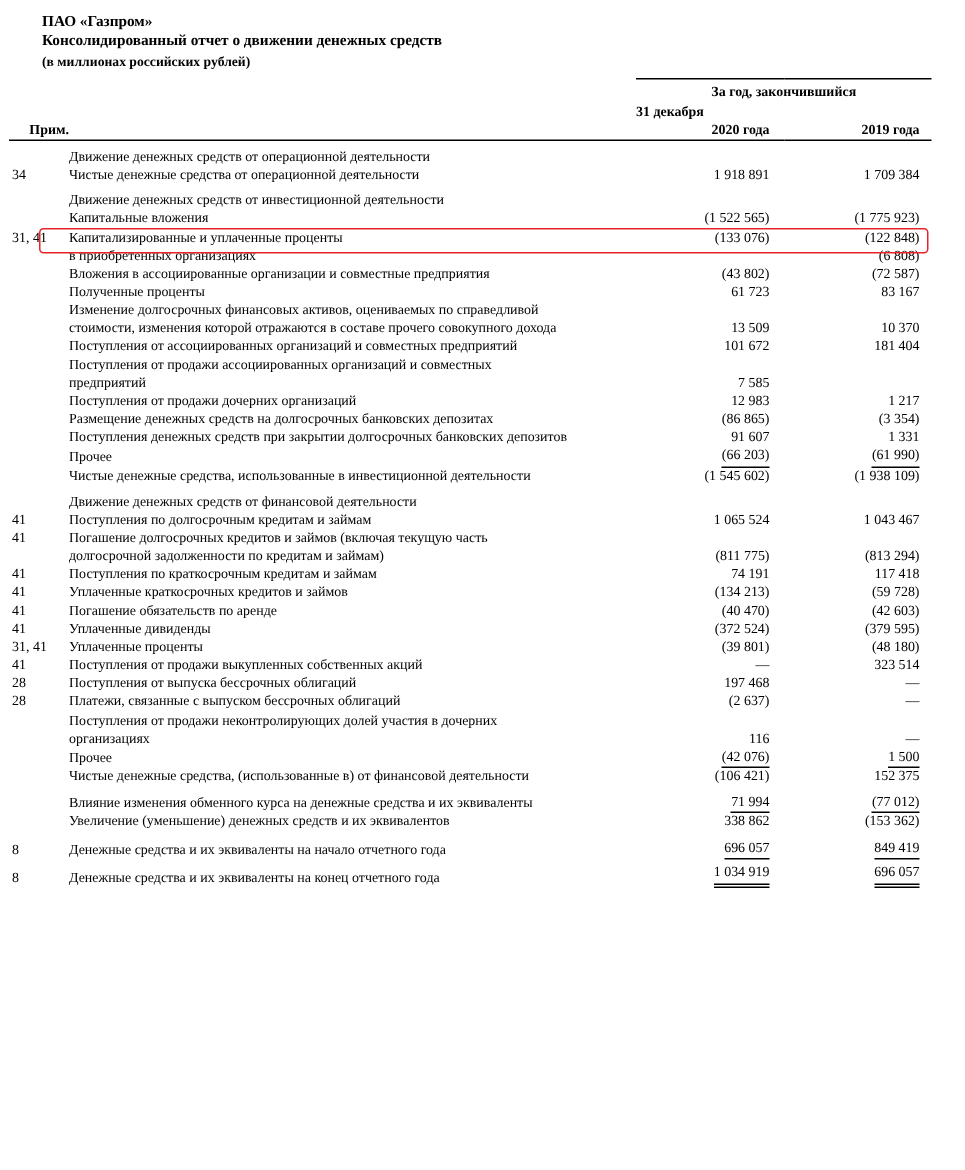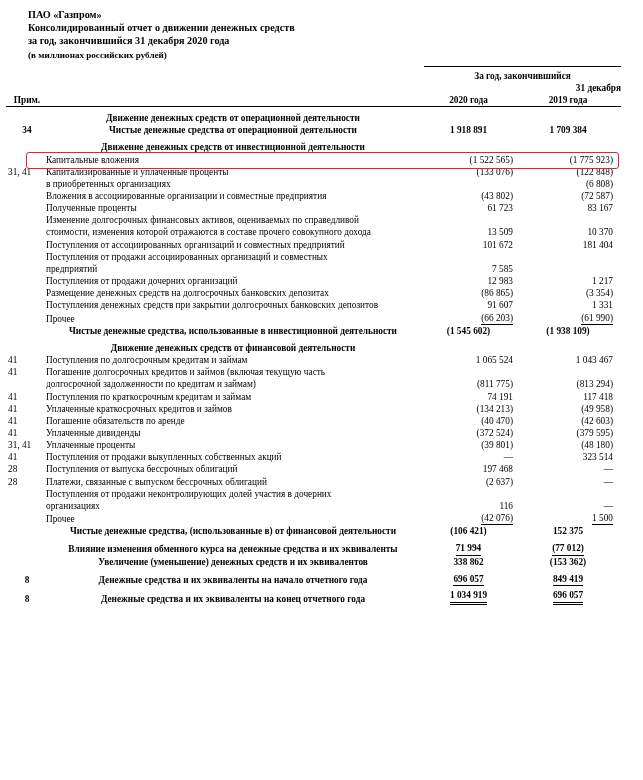--- a/index.html
+++ b/index.html
@@ -67,34 +67,33 @@
     padding-right: 10px !important;
     white-space: nowrap;
   }
   .c-y2 {
     width: 92px;
     text-align: right;
     padding-right: 8px !important;
     white-space: nowrap;
   }
   .hdr-band td {
-    text-align: center;
+    text-align: right;
     font-weight: bold;
     font-size: 9.3px;
     line-height: 12.2px;
   }
   .hdr-top {
     border-top: 1px solid #000;
   }
   .hdr-rule {
     border-bottom: 1px solid #000;
   }
   .b {
-    font-weight: bold;
-    text-align: center;
+    font-weight: normal;
   }
   .ind1 { padding-left: 10px; }
   .spacer td { height: 5px; line-height: 5px; font-size: 0; }
   .spacer-sm td { height: 3px; line-height: 3px; font-size: 0; }
   .dbl-wrap {
     display: inline-block;
     border-bottom: 3px double #000;
     padding-bottom: 1px;
   }
   .sgl-wrap {
@@ -110,41 +109,40 @@
   }
 </style>
 </head>
 <body>
 
 <div class="page">
 
   <div class="head">
     <div class="line">ПАО «Газпром»</div>
     <div class="line">Консолидированный отчет о движении денежных средств</div>
-    <div class="line">за год, закончившийся 31 декабря 2020 года</div>
     <div class="line sub">(в миллионах российских рублей)</div>
   </div>
 
   <table class="fin">
     <colgroup>
       <col style="width:40px">
       <col style="width:378px">
       <col style="width:99px">
       <col style="width:98px">
     </colgroup>
     <tbody>
       <tr class="hdr-band">
         <td class="c-note"></td>
         <td class="c-desc"></td>
         <td class="hdr-top" colspan="2" style="text-align:center;padding-top:3px !important;">За год, закончившийся</td>
       </tr>
       <tr class="hdr-band">
         <td class="c-note"></td>
         <td class="c-desc"></td>
-        <td colspan="2" style="text-align:right;">31 декабря</td>
+        <td colspan="2" style="text-align:left;">31 декабря</td>
       </tr>
       <tr class="hdr-band">
         <td class="c-note hdr-rule" style="vertical-align:bottom;">Прим.</td>
         <td class="c-desc hdr-rule"></td>
         <td class="c-y1 hdr-rule">2020 года</td>
         <td class="c-y2 hdr-rule">2019 года</td>
       </tr>
       <tr class="spacer">
           <td colspan="4"></td>
         </tr>
@@ -291,21 +289,21 @@
         <tr>
           <td class="c-note">41</td>
           <td class="c-desc">Поступления по краткосрочным кредитам и займам</td>
           <td class="c-y1">74 191</td>
           <td class="c-y2">117 418</td>
         </tr>
         <tr>
           <td class="c-note">41</td>
           <td class="c-desc">Уплаченные краткосрочных кредитов и займов</td>
           <td class="c-y1">(134 213)</td>
-          <td class="c-y2">(49 958)</td>
+          <td class="c-y2">(59 728)</td>
         </tr>
         <tr>
           <td class="c-note">41</td>
           <td class="c-desc">Погашение обязательств по аренде</td>
           <td class="c-y1">(40 470)</td>
           <td class="c-y2">(42 603)</td>
         </tr>
         <tr>
           <td class="c-note">41</td>
           <td class="c-desc">Уплаченные дивиденды</td>

